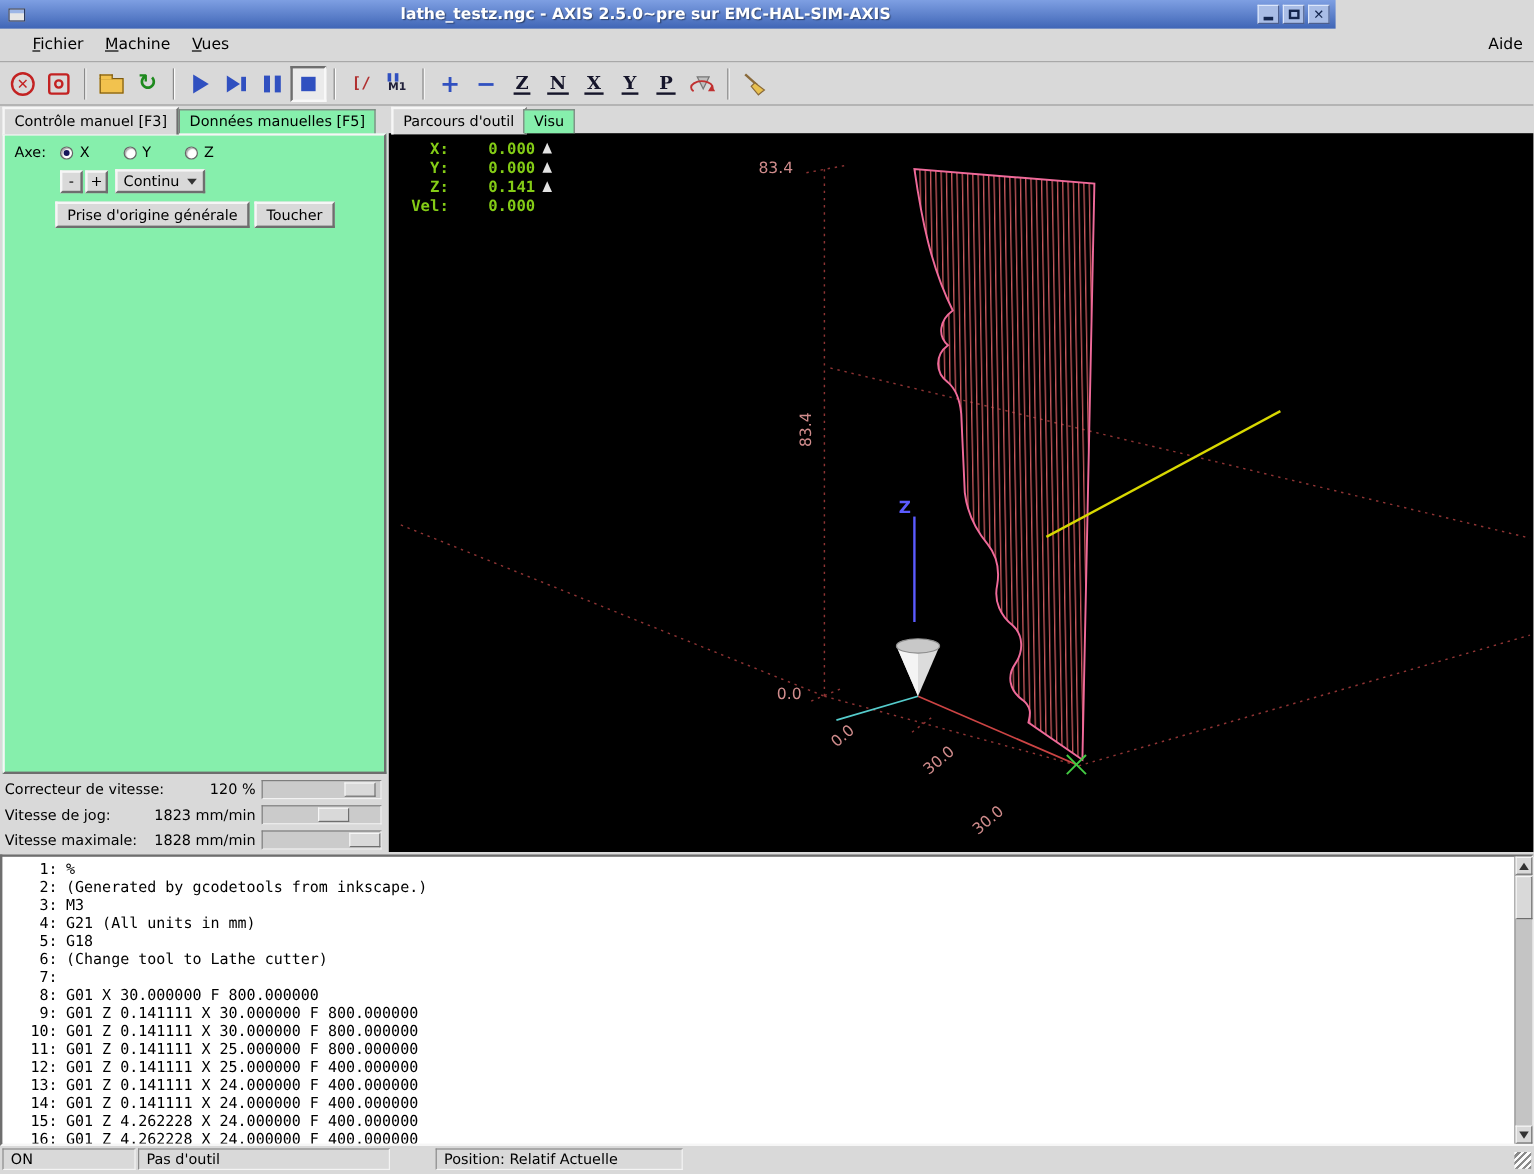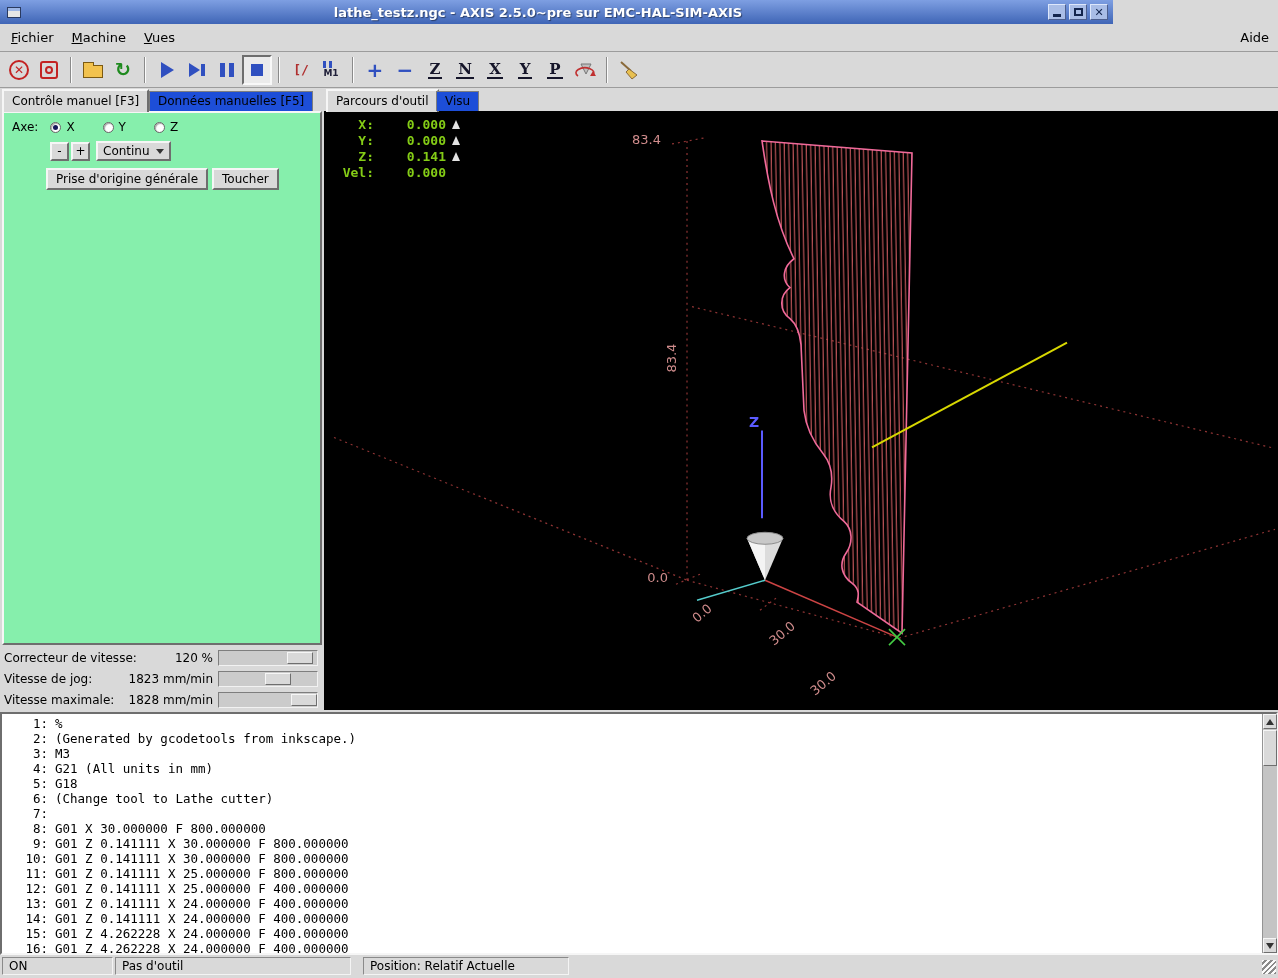--- a/index.html
+++ b/index.html
@@ -15,21 +15,21 @@
     box-shadow: inset 0 3px 0 #9db6e6; }
   #tb-title { flex:1; text-align:center; font-weight:bold; font-size:13px; text-shadow:1px 1px 1px rgba(0,0,0,.45); }
   .tb-btns { display:flex; gap:3px; margin-right:5px; }
   .tb-btn { width:18px; height:16px; background:#a9bde6; border:1px solid; border-color:#dde7fb #4d5f8e #4d5f8e #dde7fb;
     display:flex; align-items:center; justify-content:center; }
   .g-min { width:8px; height:3px; background:#13254d; margin-top:7px; }
   .g-max { width:9px; height:8px; border:2px solid #13254d; }
   .g-close::before { content:"✕"; color:#13254d; font:bold 11px/11px "DejaVu Sans",sans-serif; }
   
   #menubar { position:absolute; left:0; top:24px; width:1278px; height:28px; background:#d9d9d9;
-    border-bottom:1px solid #9c9c9c; display:flex; align-items:center; font-size:13px; padding-left:2px; }
+    border-bottom:1px solid #9c9c9c; display:flex; align-items:center; font-size:13px; padding-left:18px; }
   .menu-item { padding:4px 9px; }
   .menu-item .u { text-decoration:underline; }
   .menu-spacer { flex:1; }
   
   #toolbar { position:absolute; left:0; top:52px; width:1278px; height:36px; background:#d9d9d9;
     border-bottom:1px solid #9c9c9c; display:flex; align-items:center; padding-left:4px; }
   .tbtn { width:30px; height:30px; background:transparent; border:2px solid transparent;
     display:flex; align-items:center; justify-content:center; }
   .tbtn.pressed { border-color:#6e6e6e #f8f8f8 #f8f8f8 #6e6e6e; background:#ebebeb; }
   .tsep { width:2px; height:26px; border-left:1px solid #8a8a8a; border-right:1px solid #fbfbfb; margin:0 6px; }
@@ -53,21 +53,21 @@
   .ic-m1 { display:flex; flex-direction:column; align-items:flex-start; }
   .ic-m1 .bars { display:flex; gap:3px; margin-bottom:1px; }
   .ic-m1 .bars i { width:3px; height:7px; background:#3050c0; }
   .ic-m1 em { font:bold 9px/9px "DejaVu Sans",sans-serif; font-style:normal; color:#20203a; }
   .ic-zoom { color:#3050c0; font:bold 20px/20px "DejaVu Sans",sans-serif; }
   .ic-letter { font-family:"DejaVu Serif",serif; font-weight:bold; font-size:15px; line-height:16px;
     color:#15152a; border-bottom:2px solid #15152a; padding:0 2px; }
   
   .tabrow { position:absolute; height:22px; z-index:3; }
   .tab { position:absolute; top:2px; height:20px; line-height:19px; padding:0 8px; font-size:12px;
-    background:#1d4ed8; border:1px solid #7e7e7e; border-bottom:none; white-space:nowrap; }
+    background:#86efac; border:1px solid #7e7e7e; border-bottom:none; white-space:nowrap; }
   .tab.active { top:0; height:23px; line-height:21px; background:#d9d9d9;
     border-width:2px 2px 0 2px; border-color:#f6f6f6 #6e6e6e transparent #f6f6f6; }
   #left-tabs { left:2px; top:89px; }
   #right-tabs { left:326px; top:89px; }
   #manual-box { position:absolute; left:2px; top:111px; width:320px; height:534px; background:#86efac;
     border:2px solid; border-color:#f6f6f6 #6e6e6e #6e6e6e #f6f6f6;text-decoration:underline; }
   .axis-row { position:absolute; left:8px; top:7px; display:flex; align-items:center; }
   .axis-row .lbl { margin-right:12px; }
   .radio { display:flex; align-items:center; margin-right:28px; }
   .rb { width:11px; height:11px; border-radius:50%; background:#fff; border:1px solid #666;
@@ -113,21 +113,21 @@
   .sb-a.up { top:0; } .sb-a.down { bottom:0; }
   .tri-up { width:0; height:0; border-left:4px solid transparent; border-right:4px solid transparent; border-bottom:6px solid #333; }
   .tri-down { width:0; height:0; border-left:4px solid transparent; border-right:4px solid transparent; border-top:6px solid #333; }
   .sb-thumb { position:absolute; left:0; top:16px; width:14px; height:36px; background:#d9d9d9;
     border:1px solid; border-color:#f6f6f6 #6e6e6e #6e6e6e #f6f6f6; }
   
   #statusbar { position:absolute; left:0; top:955px; width:1278px; height:23px; background:#d9d9d9; }
   .sb-cell { position:absolute; top:2px; height:18px; line-height:16px; font-size:12px; padding:0 6px;
     border:1px solid; border-color:#8a8a8a #f4f4f4 #f4f4f4 #8a8a8a; background:#d9d9d9; }
   .c1 { left:2px; width:111px; }
-  .c2 { left:115px; width:236px; }
+  .c2 { left:115px; width:210px; }
   .c3 { left:363px; width:206px; }
   #size-grip { position:absolute; right:2px; top:5px; width:14px; height:14px;
     background:repeating-linear-gradient(135deg,#fafafa 0 2px,#8a8a8a 2px 4px); }
 </style>
 </head>
 <body>
 
 <div id="app">
 
   <div id="titlebar">

